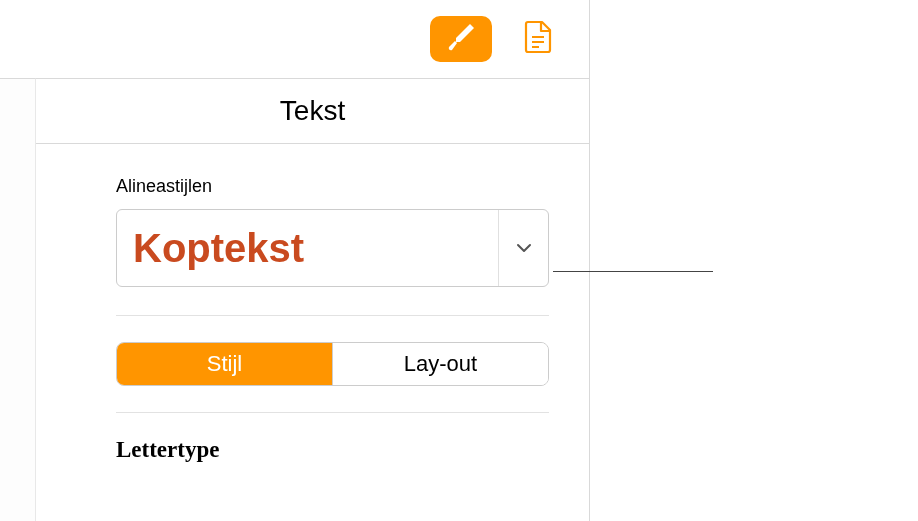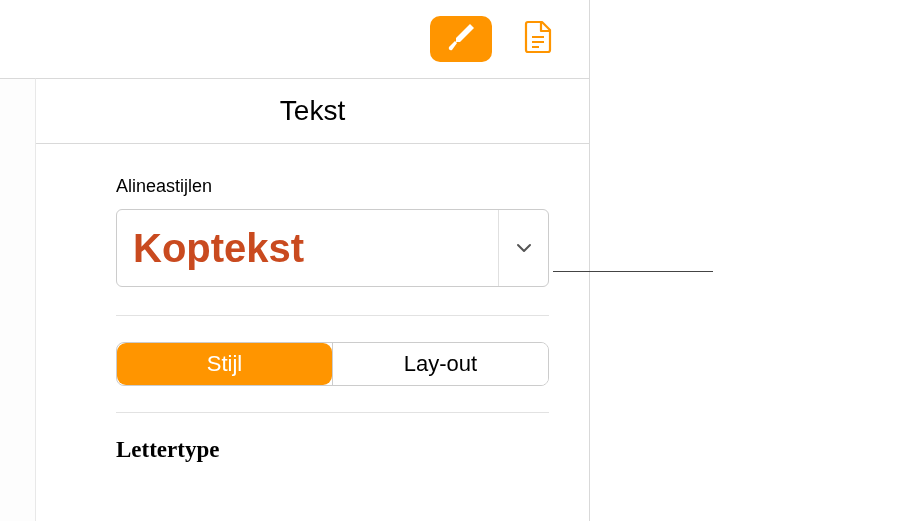--- a/index.html
+++ b/index.html
@@ -128,21 +128,20 @@
       display: flex;
       align-items: center;
       justify-content: center;
       font-size: 22px;
       color: #000000;
       background: #ffffff;
     }
     .seg-btn.active {
       background: #ff9500;
       color: #ffffff;
-      border-radius: 9px;
     }
     .seg-divider {
       width: 1px;
       background: #cccccc;
     }
     .section-heading {
       font-size: 23px;
       font-weight: 700;
       color: #000000;
       padding: 24px 0 0 80px;

